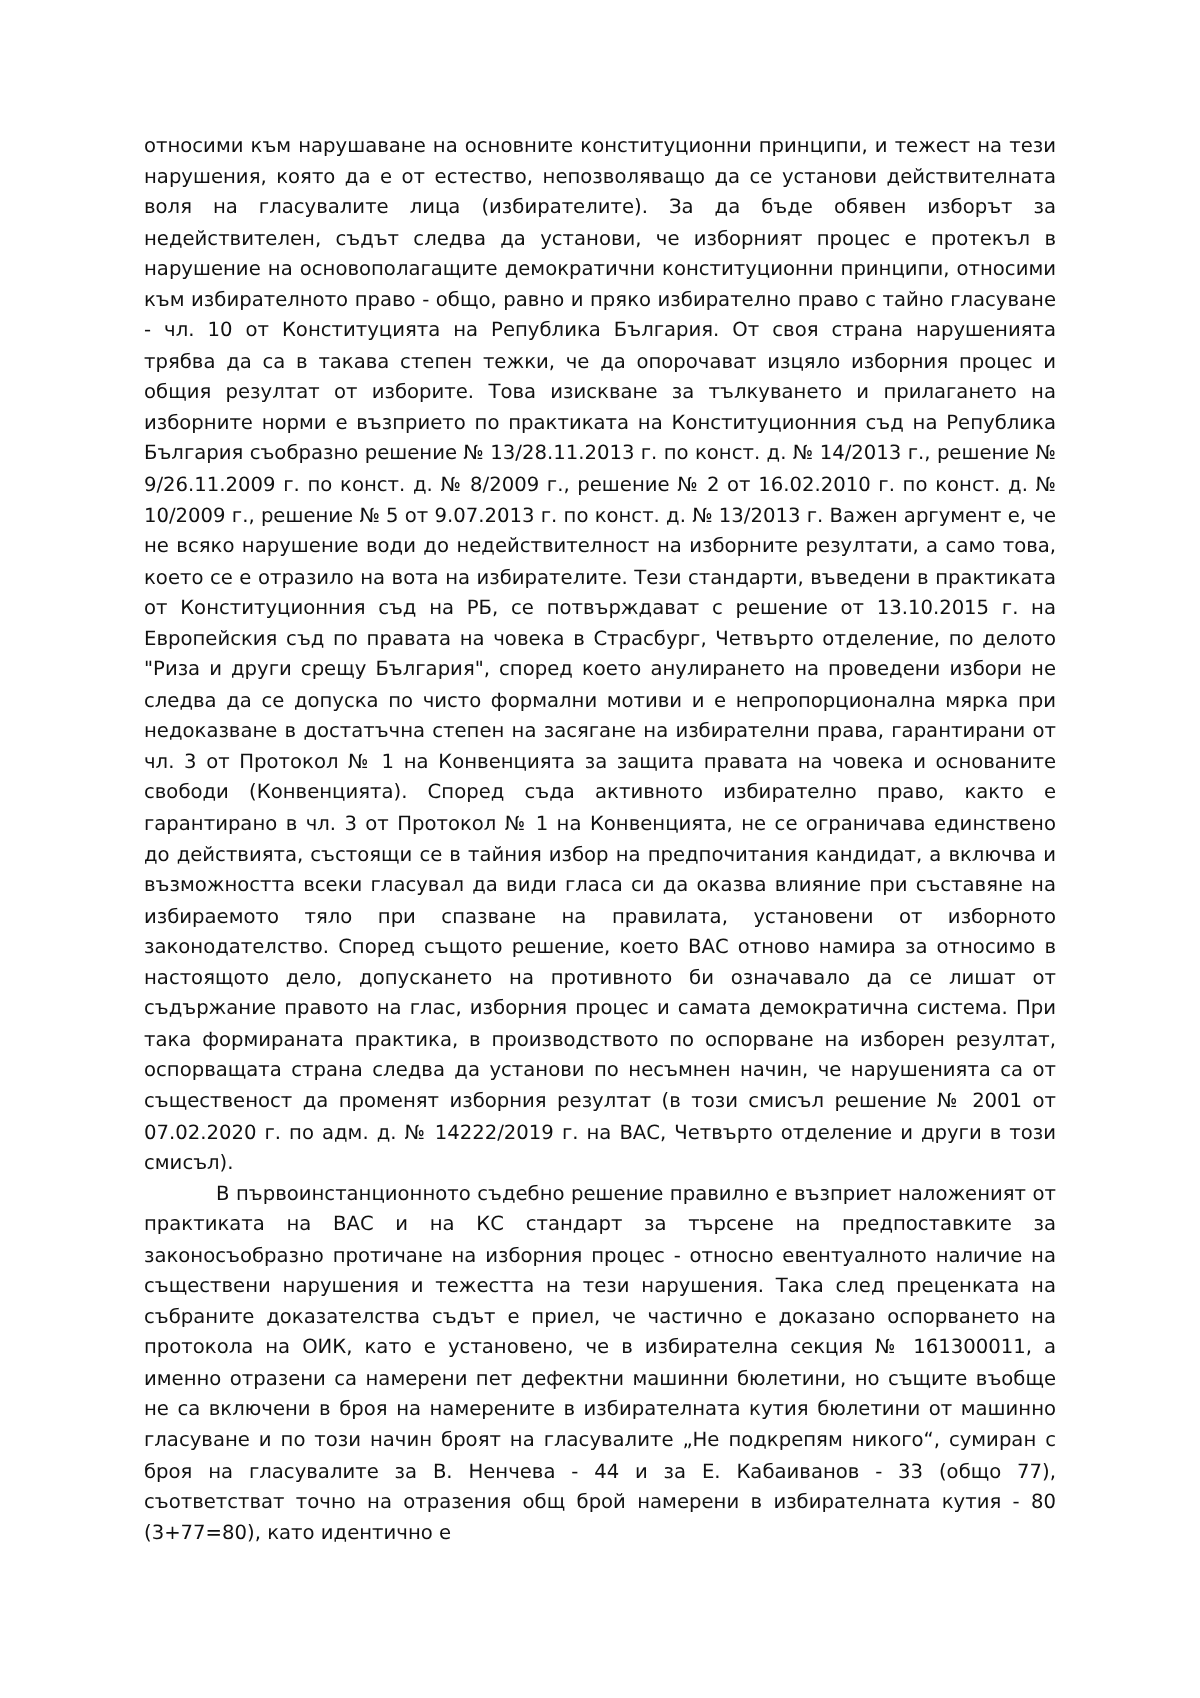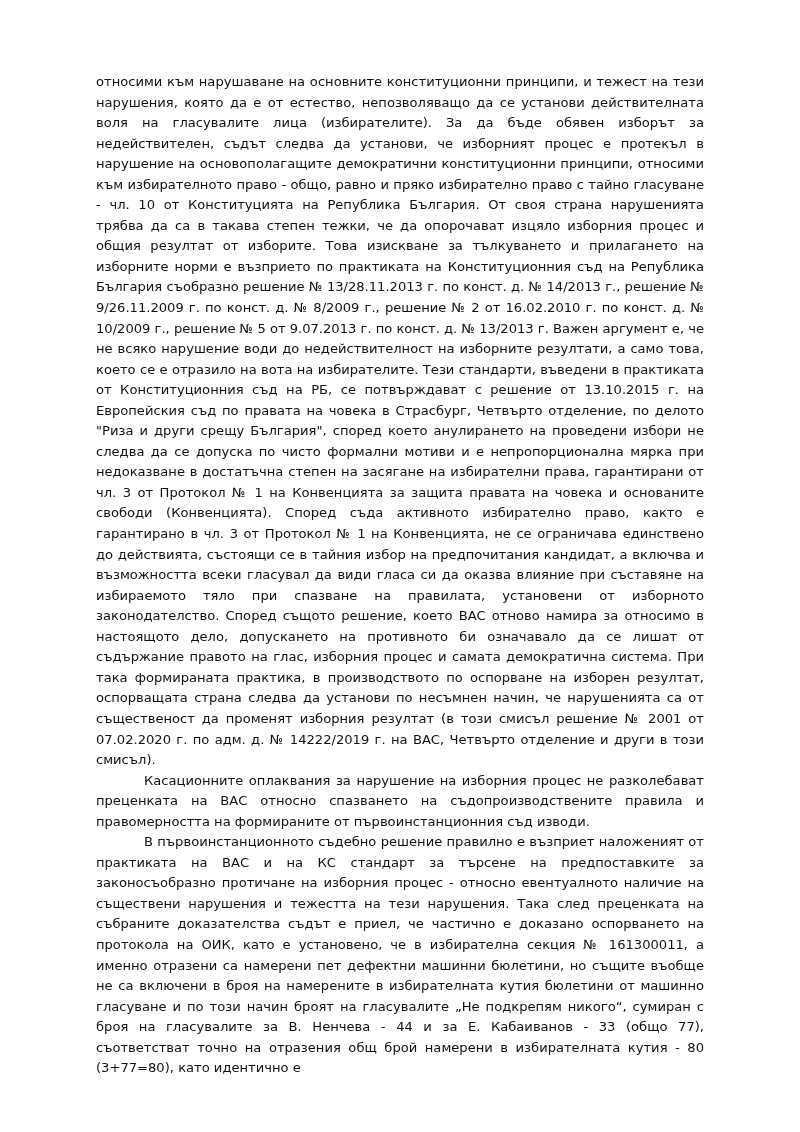--- a/index.html
+++ b/index.html
@@ -18,21 +18,21 @@
   .page {
     position: relative;
     width: 800px;
     height: 1132px;
     background: #ffffff;
     box-sizing: border-box;
   }
   .text-body {
     position: absolute;
     left: 96px;
-    top: 72px;
+    top: 88px;
     width: 608px;
   }
   .para {
     margin: 0;
     padding: 0;
     font-size: 13.1px;
     line-height: 20.55px;
     text-align: justify;
     text-justify: inter-word;
     color: #111111;
@@ -45,16 +45,15 @@
   .para.cont {
     text-indent: 0;
   }
 </style>
 </head>
 <body>
 
 <div class="page">
   <div class="text-body">
     <p class="para cont">относими към нарушаване на основните конституционни принципи, и тежест на тези нарушения, която да е от естество, непозволяващо да се установи действителната воля на гласувалите лица (избирателите). За да бъде обявен изборът за недействителен, съдът следва да установи, че изборният процес е протекъл в нарушение на основополагащите демократични конституционни принципи, относими към избирателното право - общо, равно и пряко избирателно право с тайно гласуване - чл. 10 от Конституцията на Република България. От своя страна нарушенията трябва да са в такава степен тежки, че да опорочават изцяло изборния процес и общия резултат от изборите. Това изискване за тълкуването и прилагането на изборните норми е възприето по практиката на Конституционния съд на Република България съобразно решение № 13/28.11.2013 г. по конст. д. № 14/2013 г., решение № 9/26.11.2009 г. по конст. д. № 8/2009 г., решение № 2 от 16.02.2010 г. по конст. д. № 10/2009 г., решение № 5 от 9.07.2013 г. по конст. д. № 13/2013 г. Важен аргумент е, че не всяко нарушение води до недействителност на изборните резултати, а само това, което се е отразило на вота на избирателите. Тези стандарти, въведени в практиката от Конституционния съд на РБ, се потвърждават с решение от 13.10.2015 г. на Европейския съд по правата на човека в Страсбург, Четвърто отделение, по делото "Риза и други срещу България", според което анулирането на проведени избори не следва да се допуска по чисто формални мотиви и е непропорционална мярка при недоказване в достатъчна степен на засягане на избирателни права, гарантирани от чл. 3 от Протокол № 1 на Конвенцията за защита правата на човека и основаните свободи (Конвенцията). Според съда активното избирателно право, както е гарантирано в чл. 3 от Протокол № 1 на Конвенцията, не се ограничава единствено до действията, състоящи се в тайния избор на предпочитания кандидат, а включва и възможността всеки гласувал да види гласа си да оказва влияние при съставяне на избираемото тяло при спазване на правилата, установени от изборното законодателство. Според същото решение, което ВАС отново намира за относимо в настоящото дело, допускането на противното би означавало да се лишат от съдържание правото на глас, изборния процес и самата демократична система. При така формираната практика, в производството по оспорване на изборен резултат, оспорващата страна следва да установи по несъмнен начин, че нарушенията са от същественост да променят изборния резултат (в този смисъл решение № 2001 от 07.02.2020 г. по адм. д. № 14222/2019 г. на ВАС, Четвърто отделение и други в този смисъл).</p>
-    <p class="para indent">Касационните оплаквания за нарушение на изборния процес не разколебават преценката на ВАС относно спазването на съдопроизводствените правила и правомерността на формираните от първоинстанционния съд изводи.</p>
     <p class="para indent">В първоинстанционното съдебно решение правилно е възприет наложеният от практиката на ВАС и на КС стандарт за търсене на предпоставките за законосъобразно протичане на изборния процес - относно евентуалното наличие на съществени нарушения и тежестта на тези нарушения. Така след преценката на събраните доказателства съдът е приел, че частично е доказано оспорването на протокола на ОИК, като е установено, че в избирателна секция № 161300011, а именно отразени са намерени пет дефектни машинни бюлетини, но същите въобще не са включени в броя на намерените в избирателната кутия бюлетини от машинно гласуване и по този начин броят на гласувалите „Не подкрепям никого“, сумиран с броя на гласувалите за В. Ненчева - 44 и за Е. Кабаиванов - 33 (общо 77), съответстват точно на отразения общ брой намерени в избирателната кутия - 80 (3+77=80), като идентично е</p>
   </div>
 </div>
 
 </body></html>

